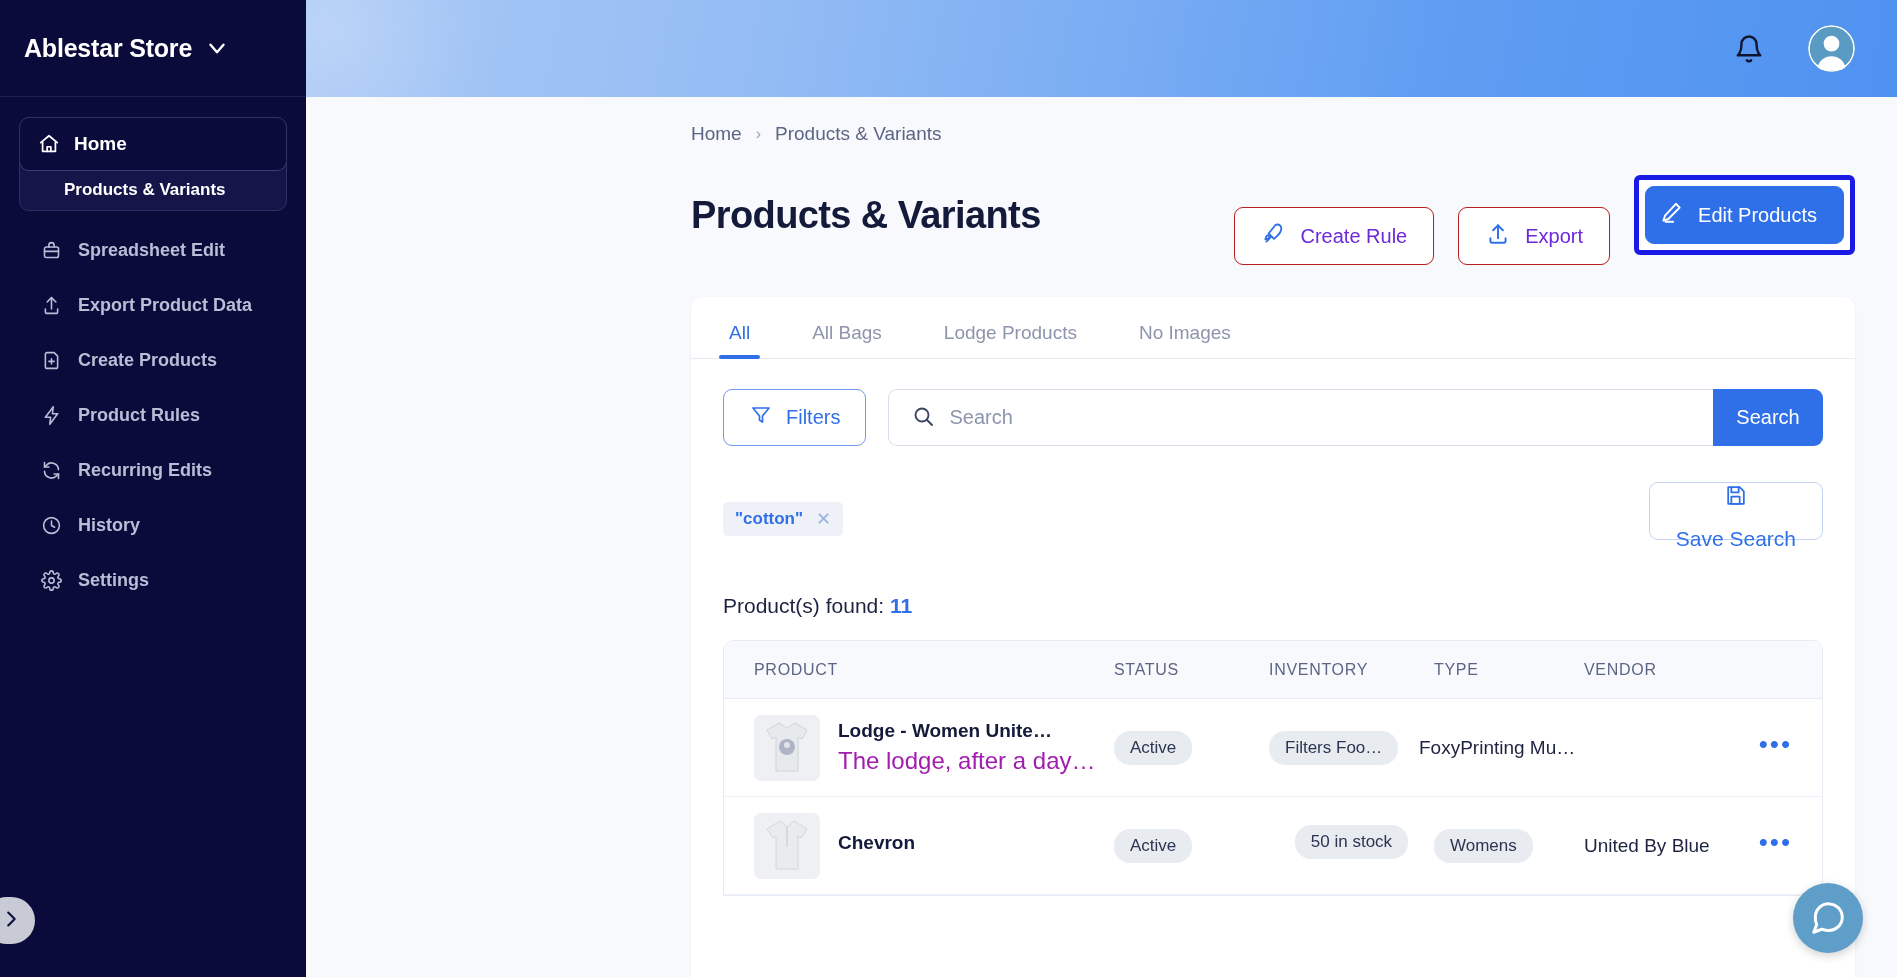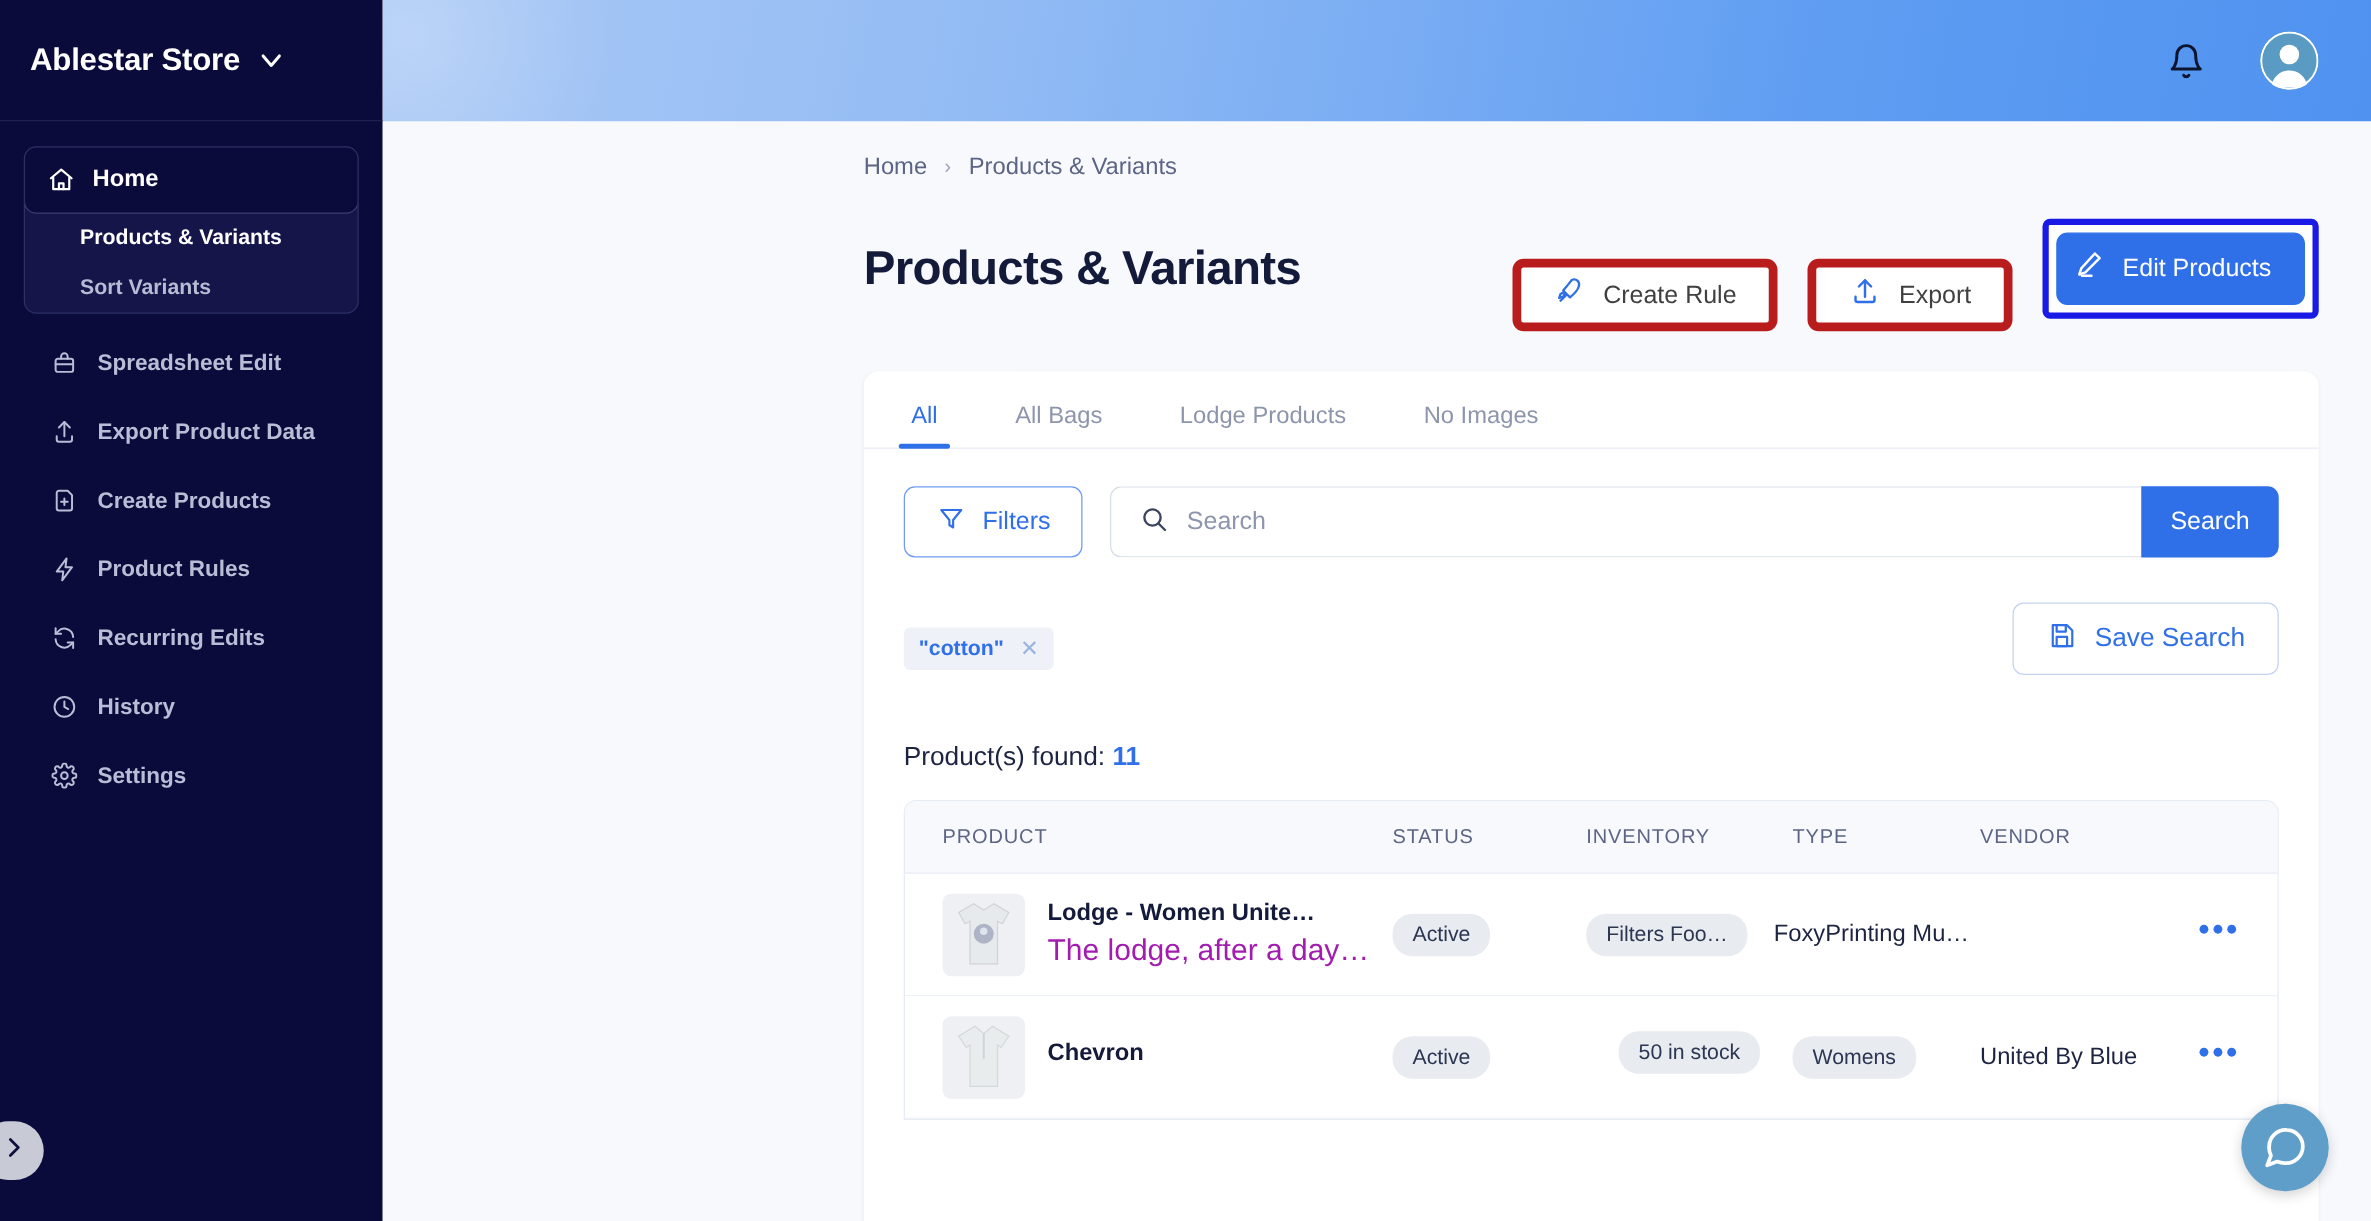--- a/index.html
+++ b/index.html
@@ -125,21 +125,21 @@
 
   .btn {
     display: inline-flex; align-items: center; gap: 14px;
     height: 58px; padding: 0 26px;
     border-radius: 9px;
     font-size: 20px;
     cursor: pointer;
     white-space: nowrap;
   }
   .btn-outline {
-    background: #ffffff; border: 7px solid #b91c1c; color: #404040; margin-top: 42px;
+    background: #ffffff; border: 1px solid #b91c1c; color: #6d28d9; margin-top: 42px;
   }
   .btn-primary {
     background: #2f6fe8; border: 1px solid #2f6fe8; color: #ffffff; padding-left: 12px;
   }
   .highlight-ring {
     border: 5px solid #1a1ae6;
     border-radius: 6px;
     padding: 6px;
     background: #ffffff;
     display: inline-flex;
@@ -214,20 +214,21 @@
     font-size: 17px; color: #2f6fe8; font-weight: bold;
   }
   .chip .x { color: #9bb4dd; font-weight: normal; font-size: 18px; cursor: pointer; }
   .save-search {
     margin-left: auto;
     display: inline-flex; align-items: center; gap: 14px;
     height: 58px; padding: 0 26px;
     border: 1px solid #c3d3f1; border-radius: 9px;
     color: #2f6fe8; font-size: 21px; background: #fff; cursor: pointer;
     white-space: nowrap;
+    flex-direction: column;
   }
 
   .found { padding: 0 32px; margin-top: 54px; font-size: 21px; color: #1d2441; }
   .found b { color: #2f6fe8; }
 
   .table {
     margin: 22px 32px 0 32px;
     border: 1px solid #e7ebf3;
     border-radius: 10px 10px 0 0;
     overflow: hidden;
@@ -304,21 +305,20 @@
           <span class="ico">
             <svg width="22" height="22" viewBox="0 0 24 24" fill="none" stroke="#ffffff" stroke-width="1.9" stroke-linecap="round" stroke-linejoin="round">
                 <path d="M3 10.5 12 3l9 7.5"></path>
                 <path d="M5 10v10h14V10"></path>
                 <path d="M10 20v-5h4v5"></path>
               </svg>
           </span>
           <span>Home</span>
         </div>
         <div class="sub-item">Products &amp; Variants</div>
-        <div class="sub-item dim">Sort Variants</div>
       </div>
 
       <div class="nav-link">
         <span class="ico">
           <svg width="21" height="21" viewBox="0 0 24 24" fill="none" stroke="#b9bed6" stroke-width="1.8" stroke-linecap="round" stroke-linejoin="round">
               <rect x="4" y="8" width="16" height="12" rx="2"></rect>
               <path d="M9 8V6a3 3 0 0 1 6 0v2"></path>
               <path d="M4 13h16"></path>
             </svg>
         </span>

